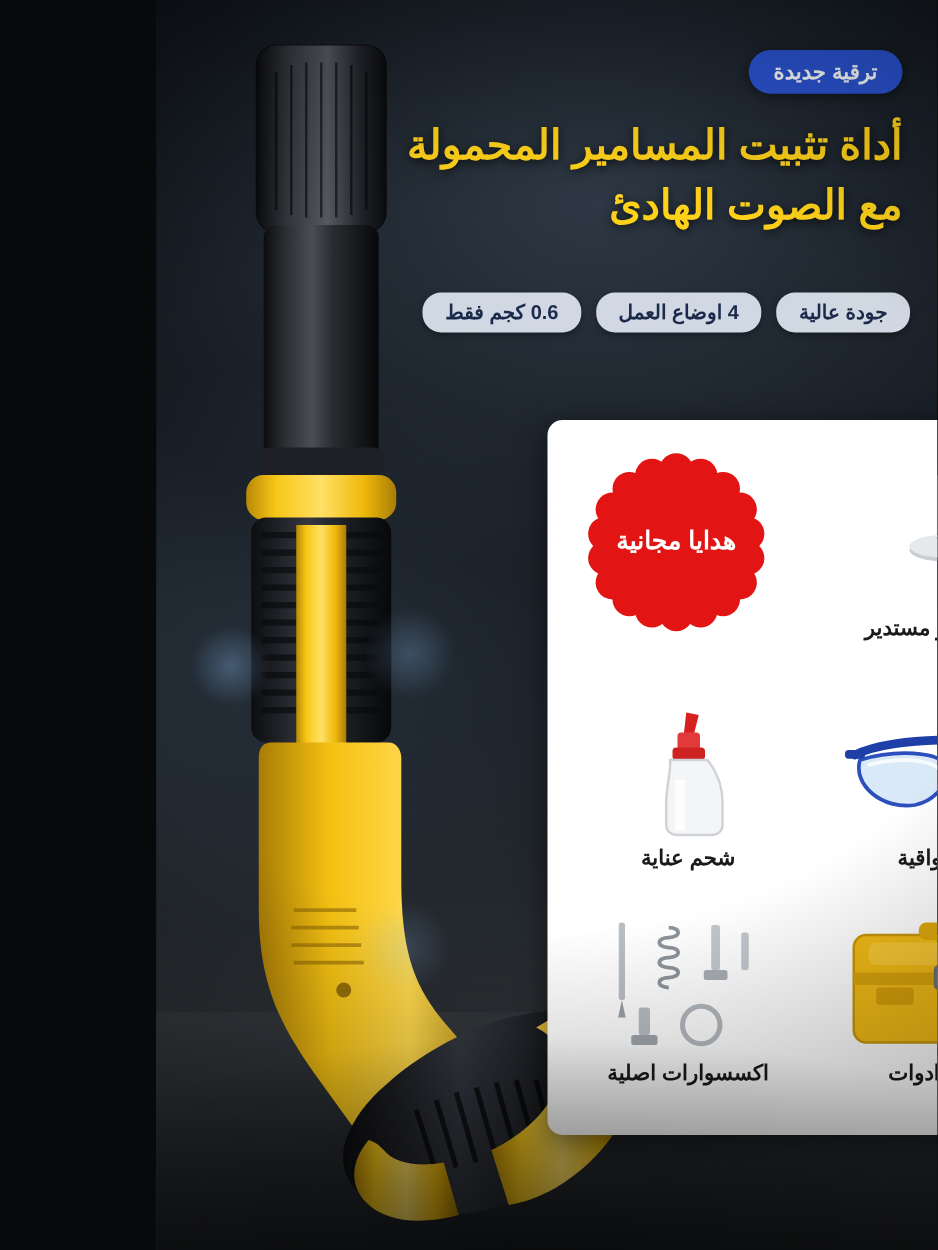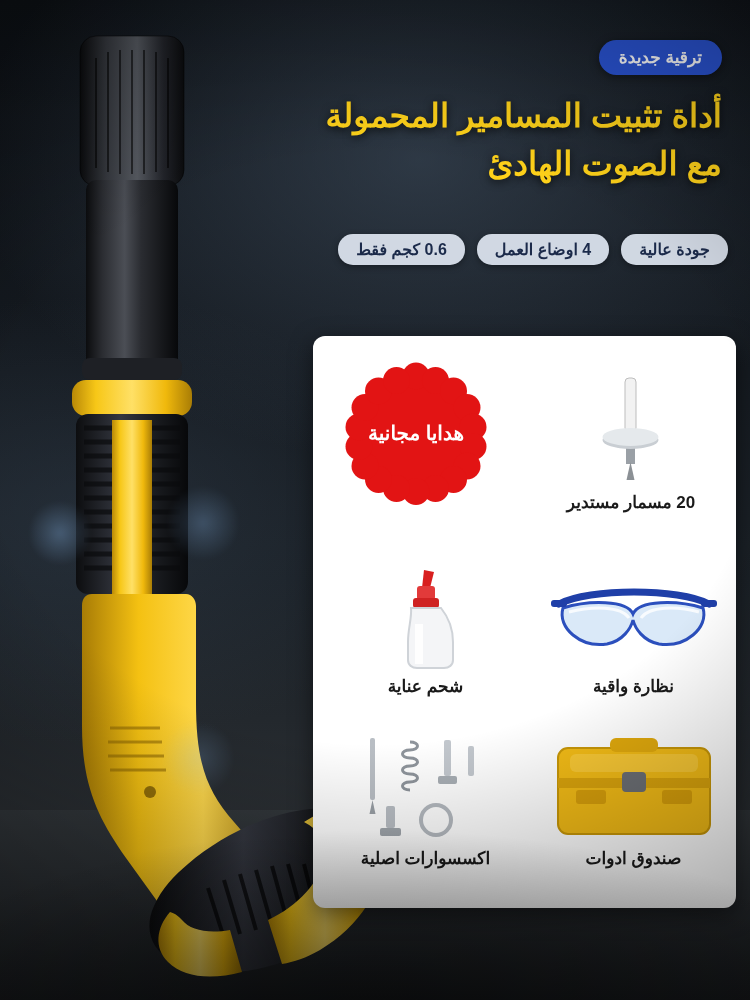--- a/index.html
+++ b/index.html
@@ -2,21 +2,21 @@
 <html lang="ar" dir="rtl"><head>
 <meta charset="utf-8">
 <style>
   html,body{margin:0;padding:0;}
   body{
     width:750px;height:1000px;overflow:hidden;
     font-family:"Liberation Sans", sans-serif;
     background:#07090b;
   }
   #stage{
-    position:relative;width:750px;height:1000px;overflow:hidden;
+    position:relative;width:625px;height:1000px;overflow:hidden;
     background:
       radial-gradient(ellipse 620px 420px at 56% 16%, rgba(70,86,104,0.55) 0%, rgba(22,28,36,0.0) 72%),
       radial-gradient(ellipse 500px 320px at 12% 52%, rgba(54,68,84,0.40) 0%, rgba(14,18,24,0.0) 70%),
       linear-gradient(180deg,#0d1116 0%, #14191f 34%, #1b2127 58%, #23282d 72%, #2c3034 84%, #1d2023 100%);
   }
   
   #stage:after{
     content:"";position:absolute;inset:0;pointer-events:none;
     background:
       radial-gradient(ellipse 760px 300px at 50% 104%, rgba(0,0,0,0.55), rgba(0,0,0,0) 70%),

